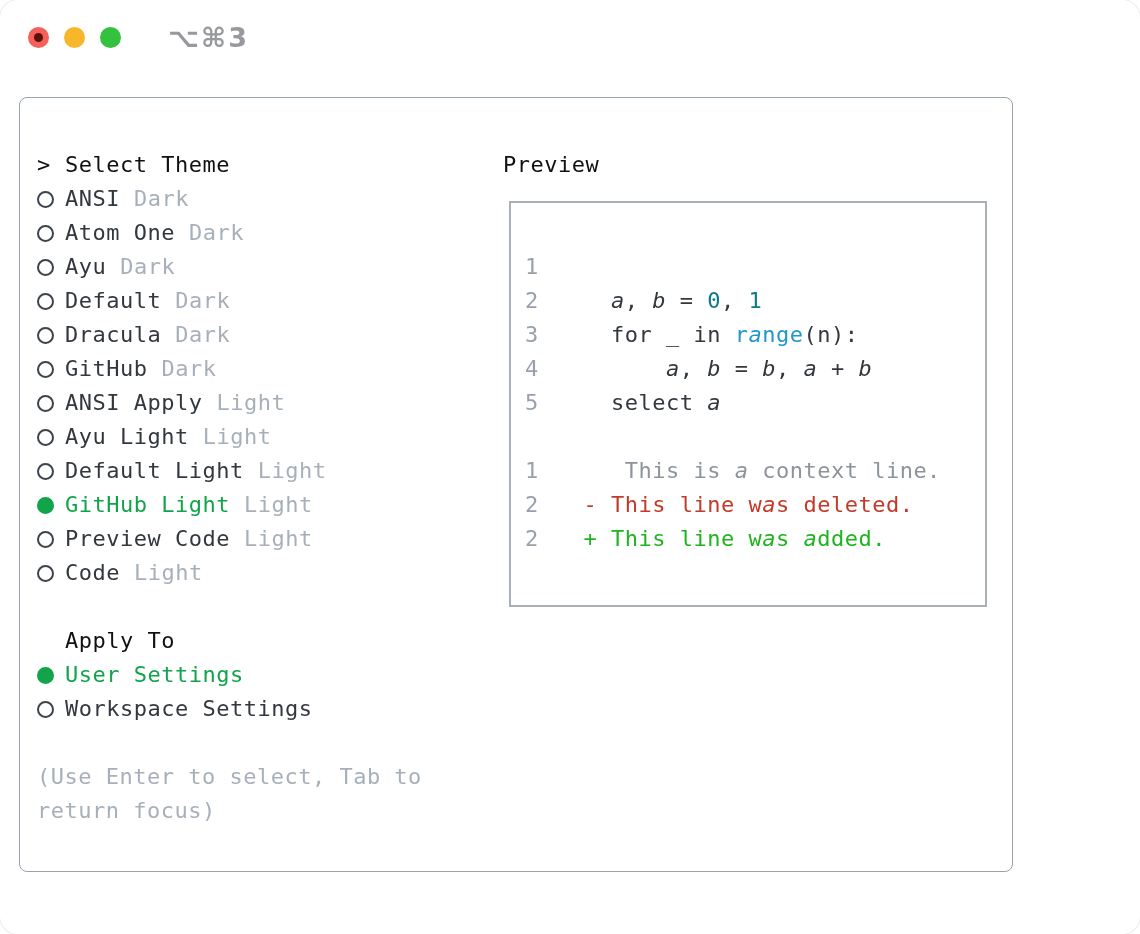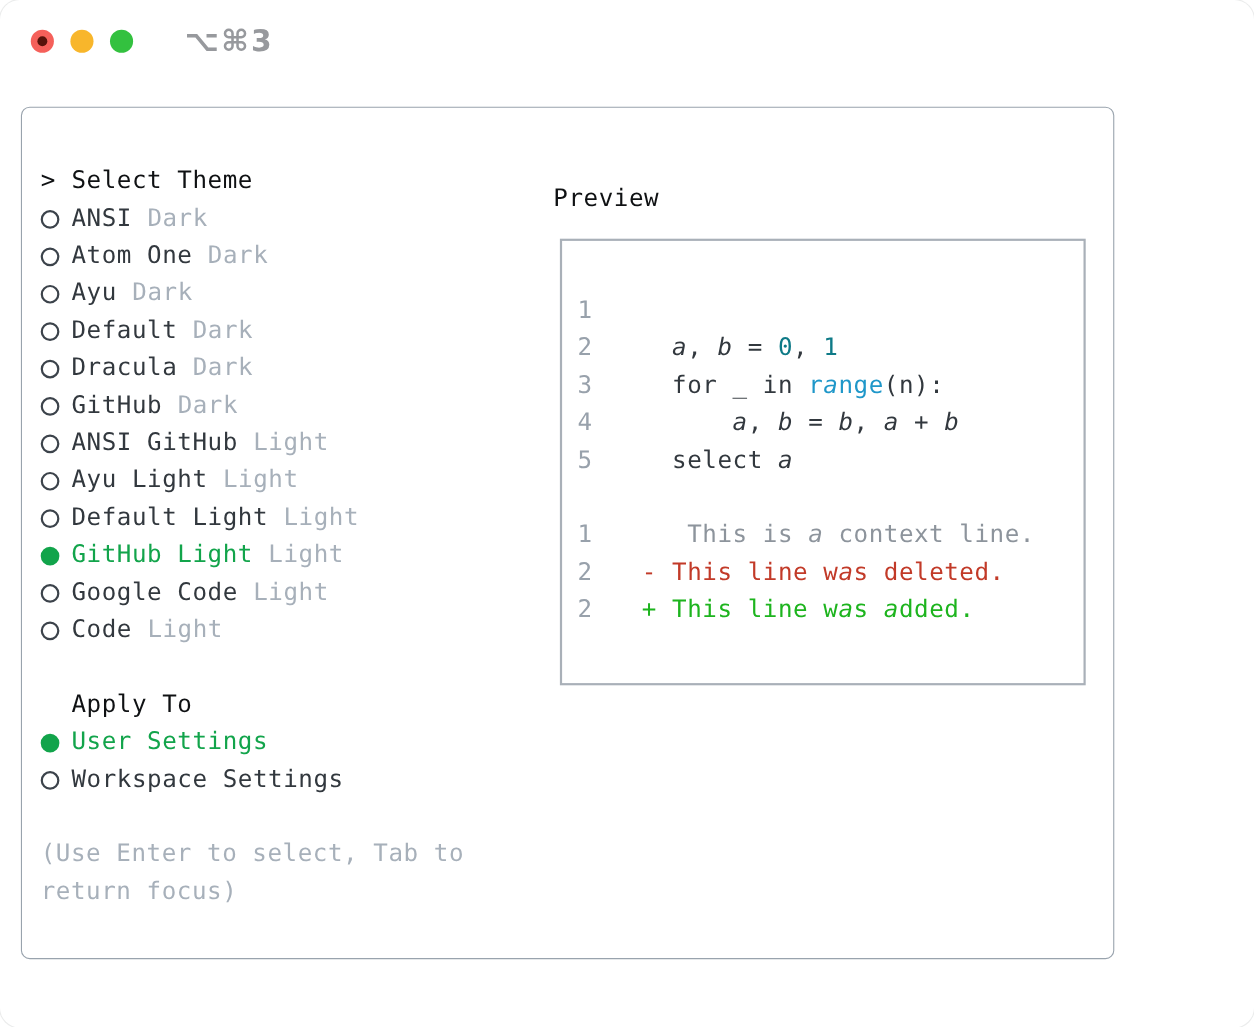--- a/index.html
+++ b/index.html
@@ -52,21 +52,21 @@
   .radio{width:13px;height:13px;border:2px solid var(--radio-ring);border-radius:50%;box-sizing:content-box;}
   .radio.sel{background:var(--green);border-color:var(--green);}
   .row-label{color:var(--ink);}
   .row-label.sel{color:var(--green);}
   .row-tag{color:var(--muted);margin-left:14px;}
   .hdr{color:var(--ink-strong);font-weight:normal;}
   .subhdr{color:var(--ink-strong);}
   .hint{color:var(--muted);}
 
   
-  .preview-col{position:absolute;left:483px;top:50px;margin-top:16px;}
+  .preview-col{position:absolute;left:483px;top:50px;}
   .preview-box{margin-top:19px;margin-left:6px;width:478px;height:406px;
                border:2px solid var(--box-border);box-sizing:border-box;
                padding:47px 0 0 14px;background:#fff;}
   .lnum{color:var(--lnum);width:14px;flex:0 0 14px;margin-right:17px;}
   .char-a{font-style:italic;}
   .seg-plain{color:var(--ink);}
   .seg-function{color:var(--fn-red);}
   .seg-variable{color:var(--ink);font-style:italic;}
   .seg-number{color:var(--num-teal);}
   .seg-builtin{color:var(--builtin-blue);}
@@ -126,21 +126,21 @@
   </div>
 
   <div class="line">
     <span class="marker"><span class="radio"></span></span>
     <span class="row-label">GitHub</span>
     <span class="row-tag">Dark</span>
   </div>
 
   <div class="line">
     <span class="marker"><span class="radio"></span></span>
-    <span class="row-label">ANSI GitHub</span>
+    <span class="row-label">ANSI Apply</span>
     <span class="row-tag">Light</span>
   </div>
 
   <div class="line">
     <span class="marker"><span class="radio"></span></span>
     <span class="row-label">Ayu Light</span>
     <span class="row-tag">Light</span>
   </div>
 
   <div class="line">
@@ -150,21 +150,21 @@
   </div>
 
   <div class="line">
     <span class="marker"><span class="radio sel"></span></span>
     <span class="row-label sel">GitHub Light</span>
     <span class="row-tag">Light</span>
   </div>
 
   <div class="line">
     <span class="marker"><span class="radio"></span></span>
-    <span class="row-label">Google Code</span>
+    <span class="row-label">Preview Code</span>
     <span class="row-tag">Light</span>
   </div>
 
   <div class="line">
     <span class="marker"><span class="radio"></span></span>
     <span class="row-label">Code</span>
     <span class="row-tag">Light</span>
   </div>
 </div>
 

